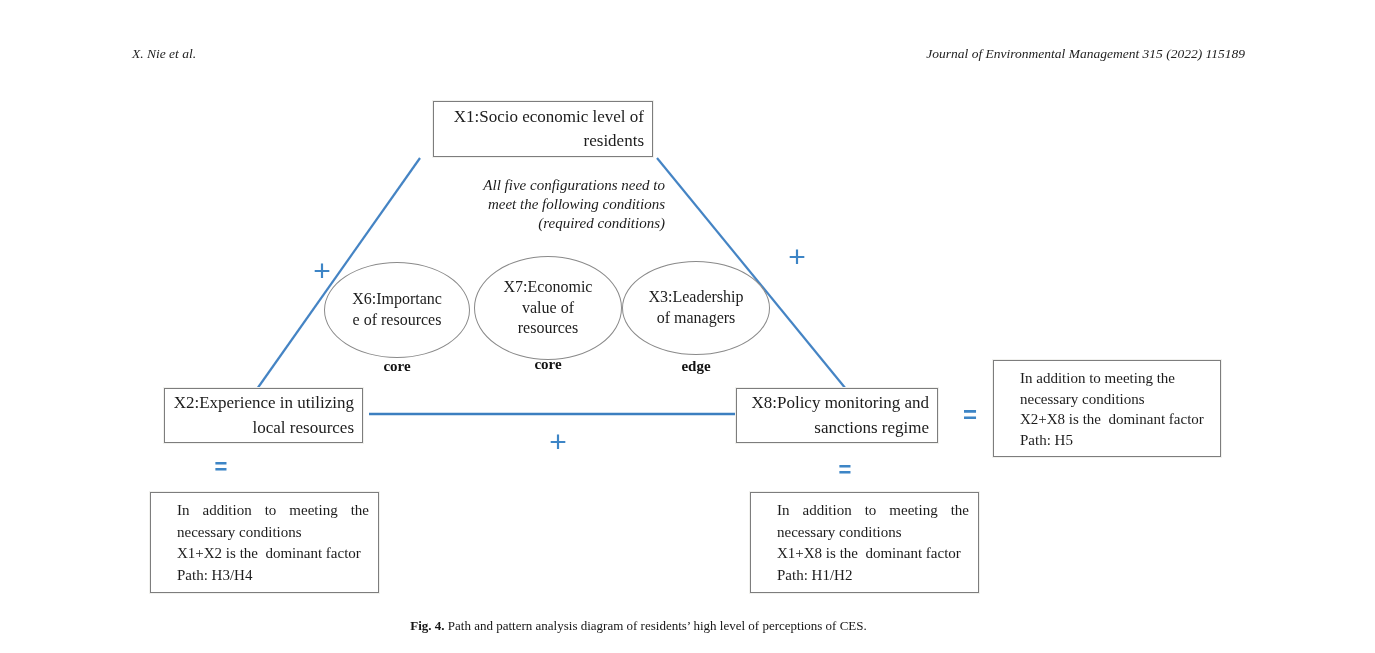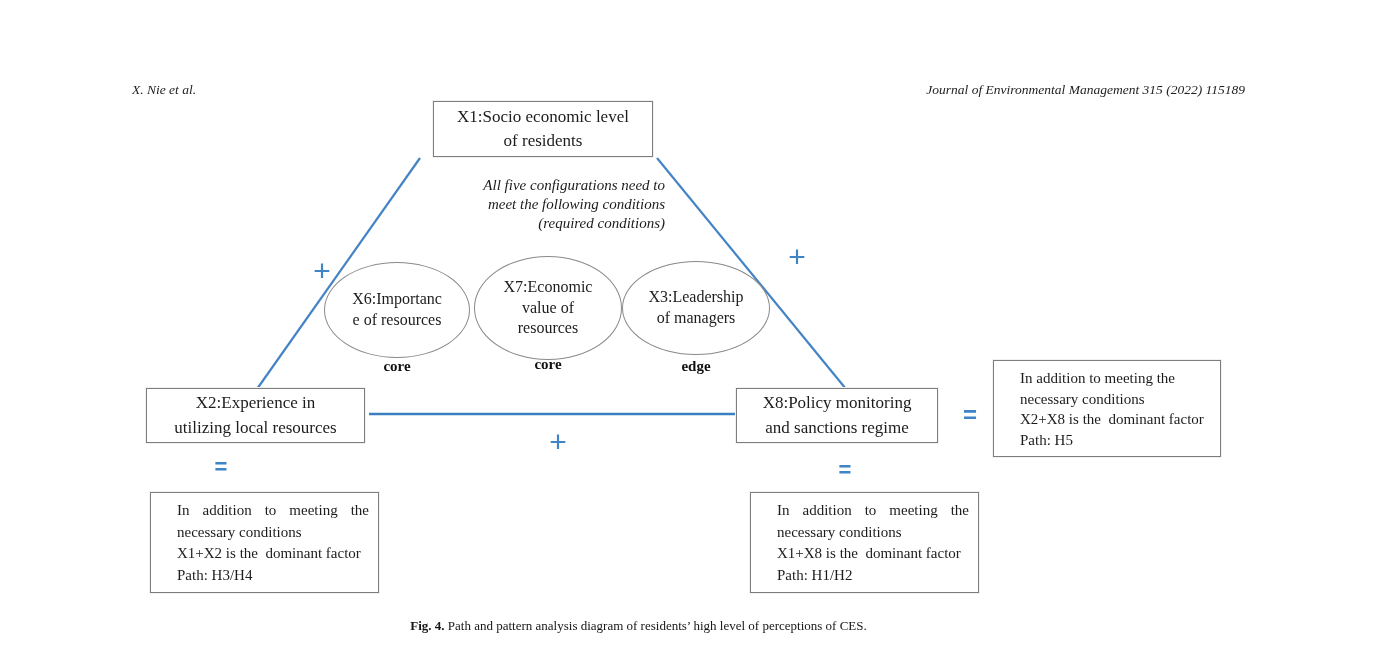--- a/index.html
+++ b/index.html
@@ -8,39 +8,38 @@
     width:1375px;height:653px;
     background:#ffffff;
     font-family:"Liberation Serif","DejaVu Serif",serif;
     color:#1c1c1c;
     overflow:hidden;
   }
   .hdr{
     position:absolute;top:46px;
     font-size:13.5px;font-style:italic;color:#222;
     white-space:nowrap;
-    margin-top:36px;
   }
   .hdr-left{left:132px;}
   .hdr-right{right:130px;}
 
   svg.links{position:absolute;left:0;top:0;width:1375px;height:653px;pointer-events:none;}
 
   .node{
     position:absolute;
     border:1.2px solid #7d7d7d;
     background:#ffffff;
     display:flex;align-items:center;justify-content:center;
-    text-align:center;
+    text-align:right;
     font-size:17px;line-height:1.42;
-    padding:0 22px;box-sizing:border-box;
+    padding:0 8px;box-sizing:border-box;
     box-shadow:0 0 0 1px #f1f1ee;
   }
   .node-x1{left:433px;top:101px;width:220px;height:56px;}
-  .node-x2{left:146px;top:388px;width:219px;height:55px;}
+  .node-x2{left:164px;top:388px;width:199px;height:55px;}
   .node-x8{left:736px;top:388px;width:202px;height:55px;}
 
   .note-center{
     position:absolute;left:425px;top:176px;width:240px;
     text-align:right;font-size:15px;line-height:1.25;
     white-space:pre-line;
     font-style:italic;
   }
 
   .ellipse{

